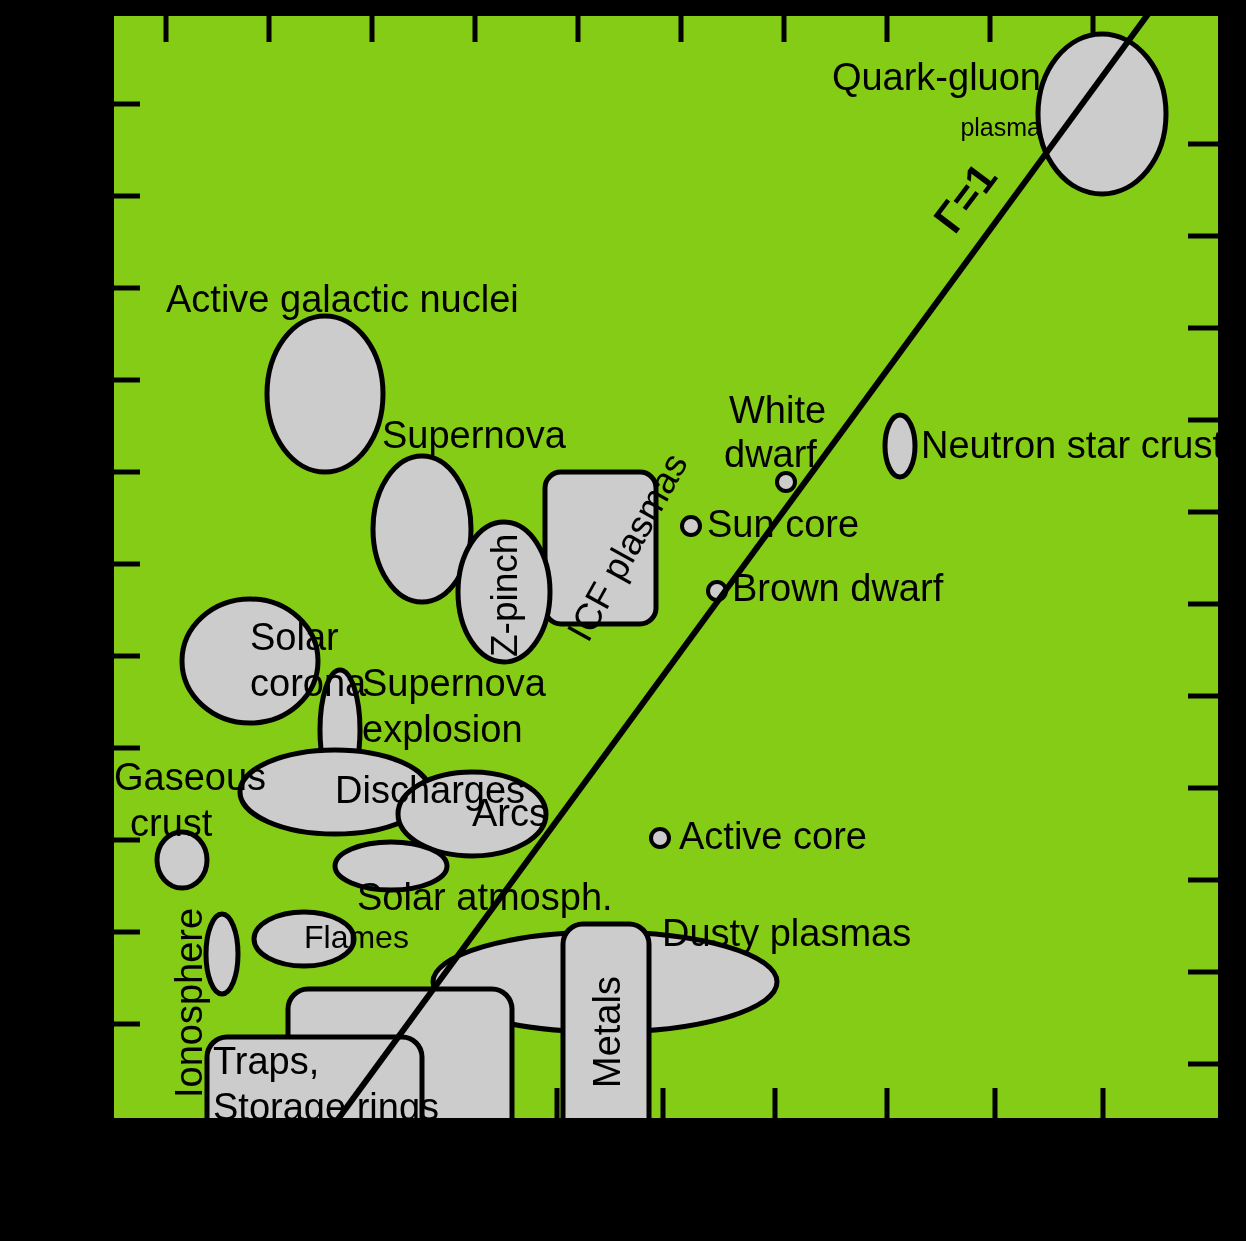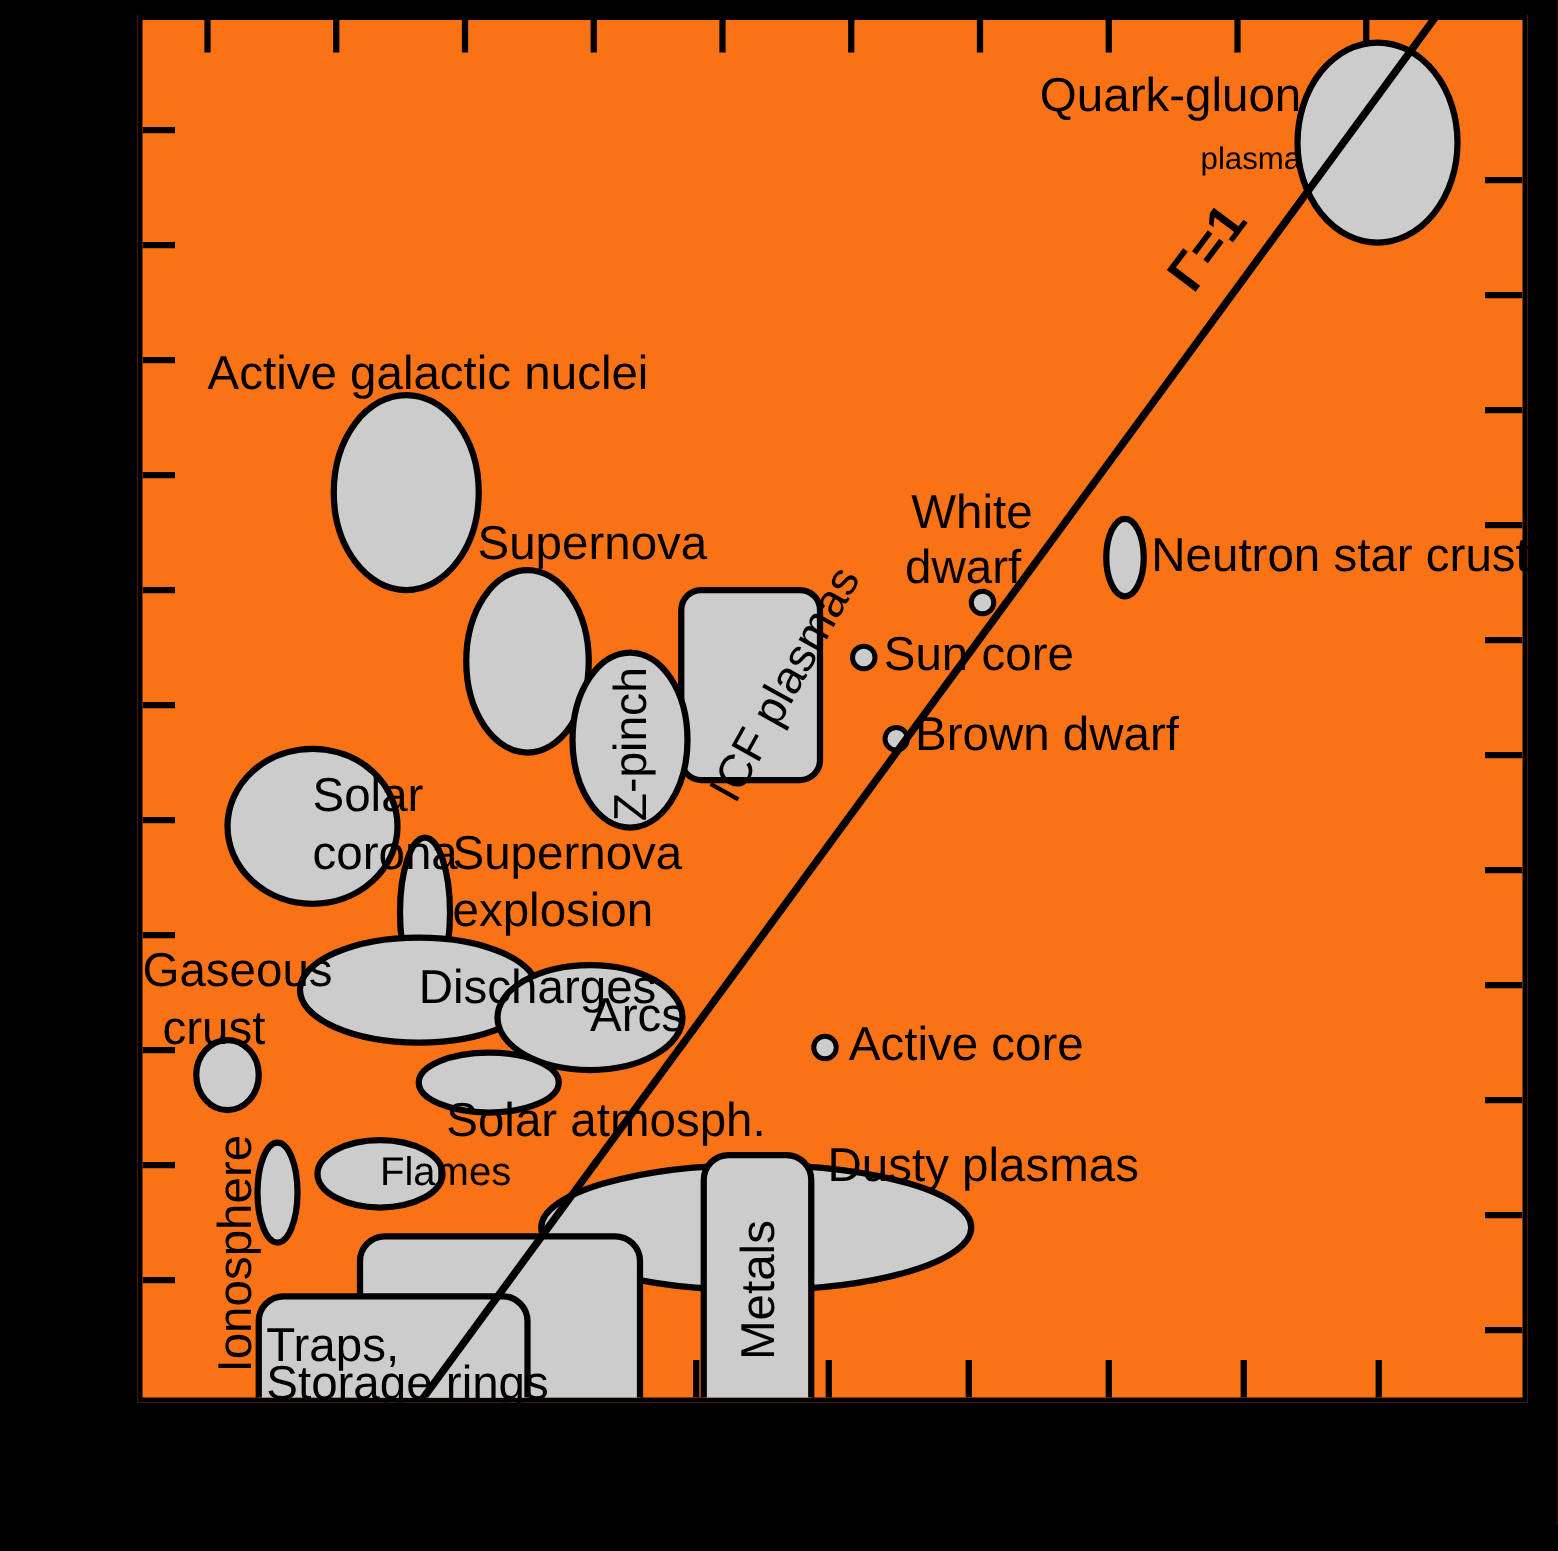--- a/index.html
+++ b/index.html
@@ -1,18 +1,18 @@
 <!DOCTYPE html>
 <html><head>
 <meta charset="utf-8">
 <style>
   html,body{margin:0;padding:0;background:#000;}
   body{width:1246px;height:1241px;font-family:"Liberation Sans",sans-serif;}
   #stage{position:relative;width:1246px;height:1241px;background:#000;overflow:hidden;}
-  #plot{position:absolute;left:110px;top:12px;width:1112px;height:1110px;background:#f97316;border:4px solid #000;box-sizing:border-box;}
+  #plot{position:absolute;left:110px;top:12px;width:1112px;height:1110px;background:#84cc16;border:4px solid #000;box-sizing:border-box;}
   svg{display:block;}
   .lbl{position:absolute;color:#000;white-space:nowrap;line-height:1.04;}
 </style>
 </head>
 <body>
 
 <div id="stage">
   <div id="plot">
 
     <svg width="1104" height="1102" viewBox="0 0 1104 1102">
@@ -167,17 +167,17 @@
 
     <div class="lbl" style="left:548px;top:898px;font-size:38px;">Dusty plasmas</div>
 
     <div class="lbl" style="left:56px;top:1082px;font-size:38px;transform:rotate(-90deg);transform-origin:left top;">Ionosphere</div>
 
     <div class="lbl" style="left:190px;top:905px;font-size:32px;width:0;text-align:center;">Flames</div>
 
 
     <div class="lbl" style="left:474px;top:1072px;font-size:38px;transform:rotate(-90deg);transform-origin:left top;">Metals</div>
 
-    <div class="lbl" style="left:99px;top:1026px;font-size:38px;margin-top:16px;">Traps,</div>
+    <div class="lbl" style="left:99px;top:1026px;font-size:38px;">Traps,</div>
     <div class="lbl" style="left:99px;top:1072px;font-size:38px;">Storage rings</div>
 
   </div>
 </div>
 
 </body></html>

